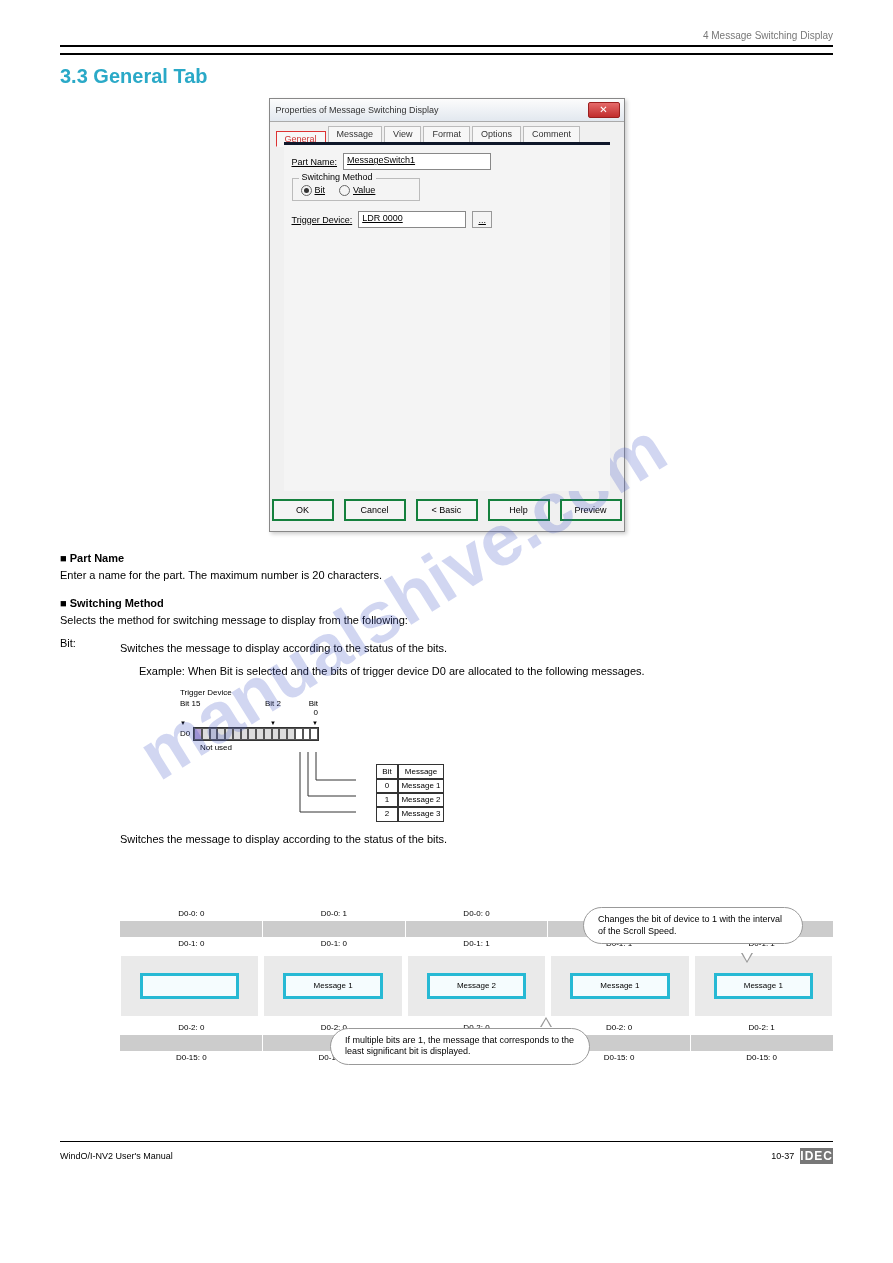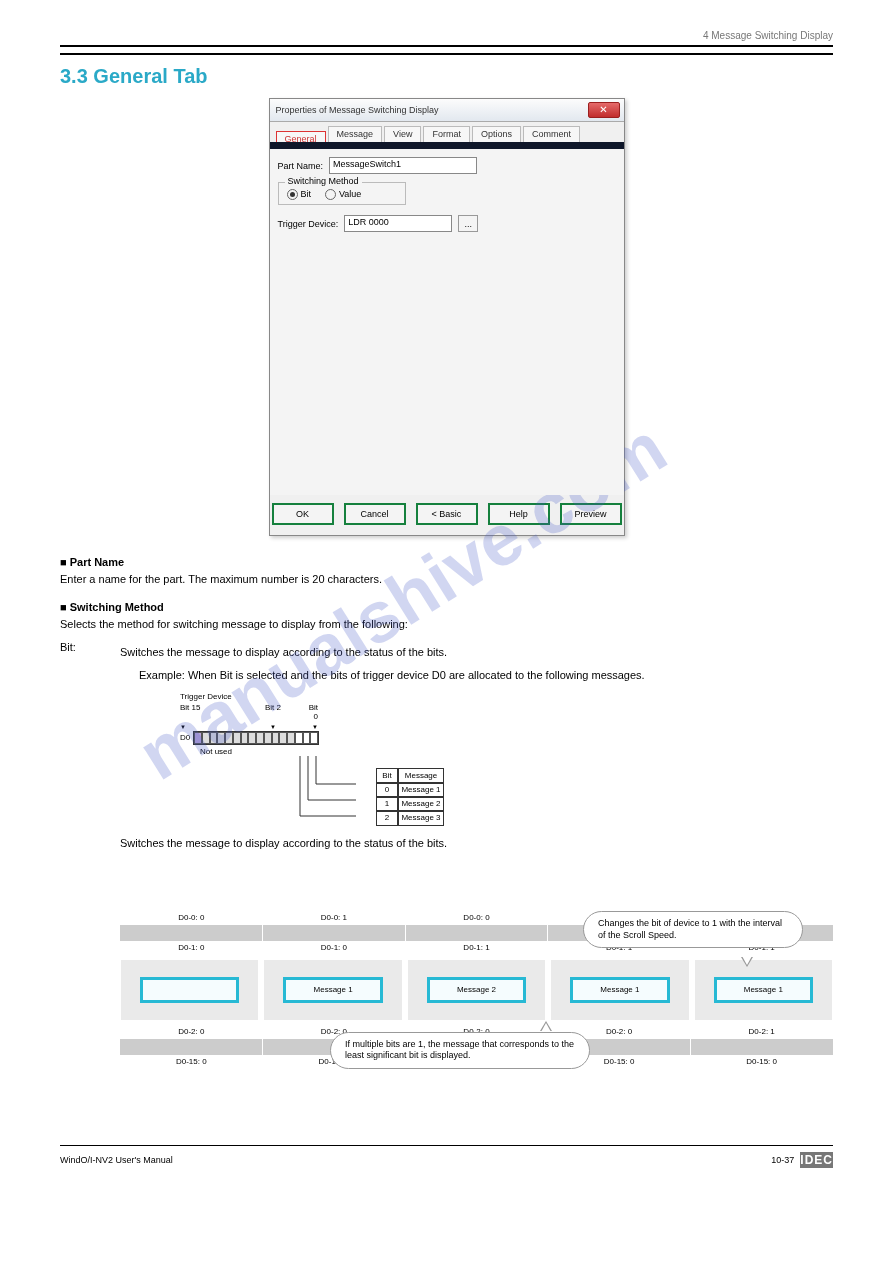--- a/index.html
+++ b/index.html
@@ -47,26 +47,27 @@
   .tab {
     padding: 2px 8px;
     background: #f7f7f7;
     border: 1px solid #bbb;
     border-bottom: none;
     font-size: 9px;
     color:#333;
   }
   .tab.active { border: 1px solid #d33; color:#c33; border-bottom:1px solid #f7f7f7; position:relative; top:5px; }
   .dialog-body {
-    border-top: 7px solid #0f172a;
-    margin: 0 0;
+    border-top: 3px solid #0f172a;
+    margin: 0 14px;
     padding: 8px;
     background:#f4f4f4;
     height: 330px;
     position:relative;
+    text-decoration:underline;
   }
   .field-row { display:flex; align-items:center; gap:6px; margin-bottom:8px;}
   .field-label { white-space:nowrap; }
   .text-input { background:#fff; border:1px solid #888; padding:1px 3px; height:13px; font-size:9px; flex:0 0 140px;}
   .group-box { border:1px solid #bbb; padding: 6px 8px 4px 8px; position:relative; margin:6px 0 10px 0; width:110px;}
   .group-title { position:absolute; top:-7px; left:6px; background:#f4f4f4; padding:0 3px; font-size:9px;}
   .radio-row { display:flex; gap:14px; }
   .radio { width:9px;height:9px;border:1px solid #666;border-radius:50%;display:inline-block;vertical-align:middle;margin-right:3px;position:relative;}
   .radio.checked::after{content:"";position:absolute;inset:2px;border-radius:50%;background:#333;}
   .small-btn { border:1px solid #999; background:#f4f4f4; width:18px; height:15px; display:flex;align-items:center;justify-content:center;}

